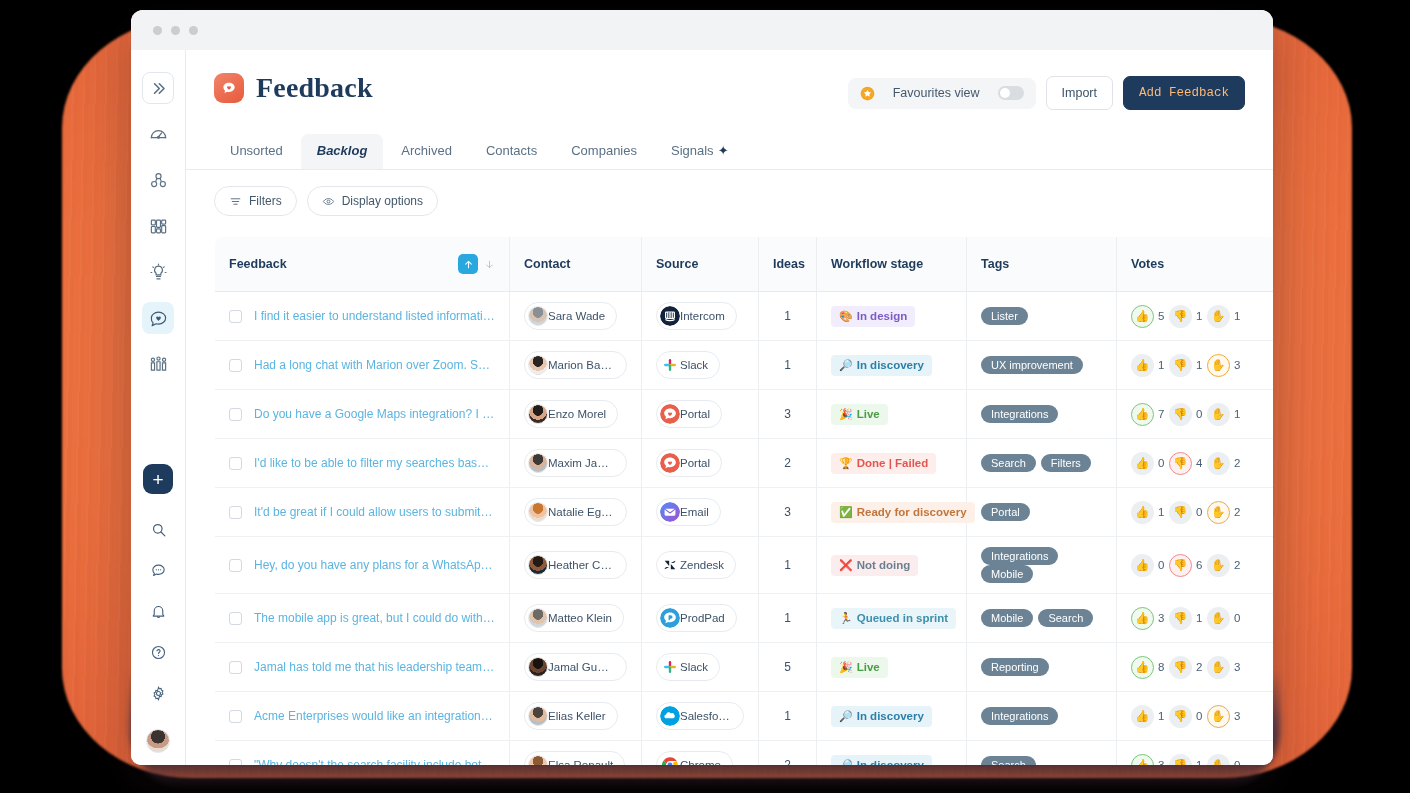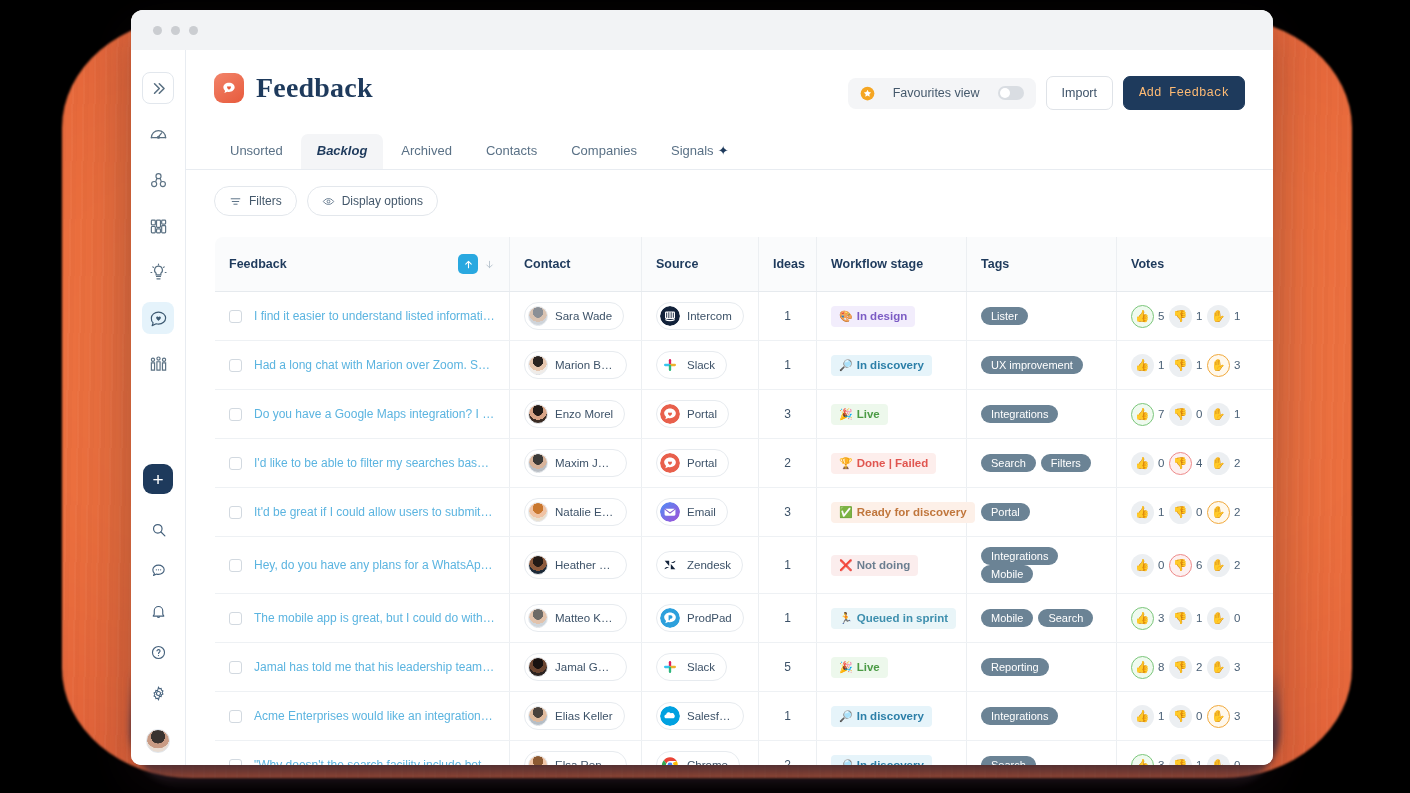--- a/index.html
+++ b/index.html
@@ -158,21 +158,21 @@
   .sort-btn { width: 20px; height: 20px; border-radius: 5px; background:#29A8E0; display:flex; align-items:center; justify-content:center; cursor:pointer; }
   .sort-btn svg { width: 11px; height: 11px; stroke: #fff; }
   .sort-down { color:#b6c2cd; cursor:pointer; display:flex; }
   .sort-down svg { width: 11px; height: 11px; stroke:#b6c2cd; }
 
   .fb-cell { display: flex; align-items: center; gap: 12px; }
   .cbx { width: 13px; height: 13px; border: 1px solid #d2d9e0; border-radius: 3px; flex: 0 0 13px; cursor: pointer; }
   .fb-text { color: #5BB4E0; font-size: 12px; white-space: nowrap; overflow: hidden; text-overflow: ellipsis; }
 
   .pill-person, .pill-source {
-    display: inline-flex; align-items: center; gap: 7px;
+    display: inline-flex; align-items: center; 
     border: 1px solid #e7ebef; border-radius: 16px; padding: 3px 11px 3px 3px;
     background: #fff; font-size: 11.5px; color: #3d5268; max-width: 100%;
   }
   .pill-person span, .pill-source span { white-space: nowrap; overflow:hidden; text-overflow:ellipsis; }
   .av { width: 20px; height: 20px; border-radius: 50%; flex: 0 0 20px; border:1px solid #e9edf1; }
   .src-ic { width: 20px; height: 20px; border-radius: 50%; flex:0 0 20px; display:flex; align-items:center; justify-content:center; }
   .src-ic svg { width: 20px; height: 20px; display:block; }
 
   .stage-badge {
     display: inline-flex; align-items: center; gap: 4px;

